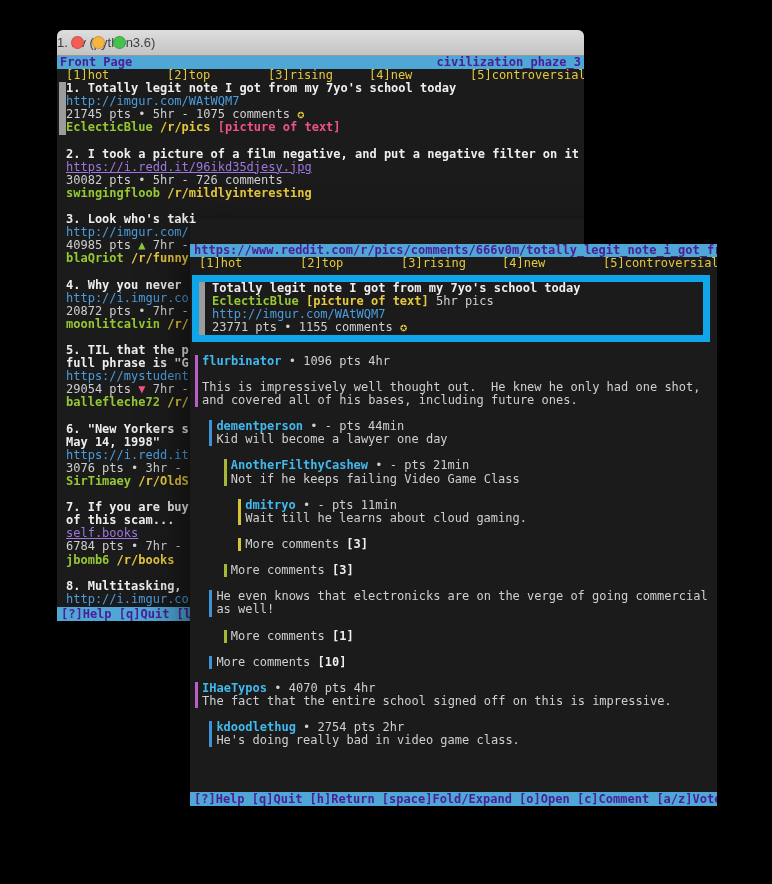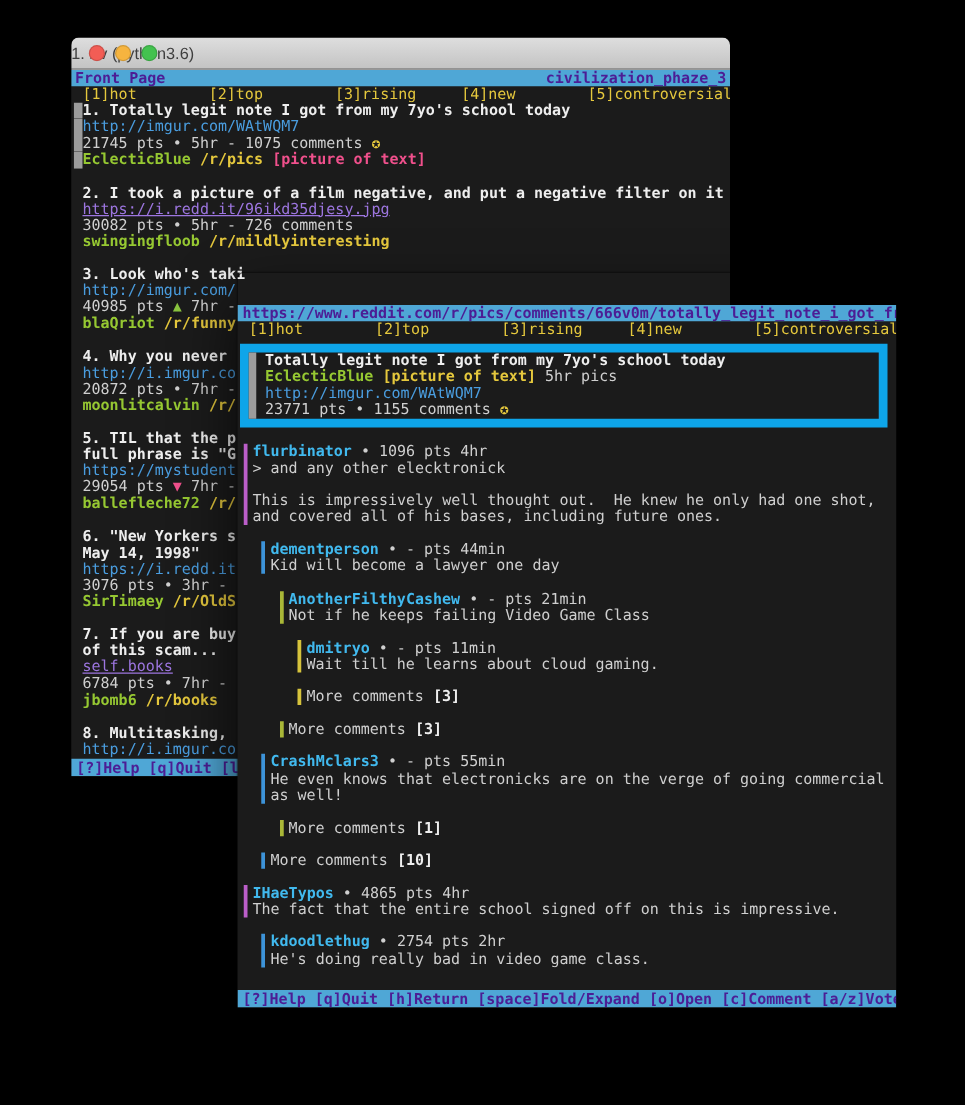--- a/index.html
+++ b/index.html
@@ -137,21 +137,20 @@
       <div class="sub-cursor"></div>
       <div class="row"><span class="t-bold">Totally legit note I got from my 7yo's school today</span></div>
       <div class="row"><span class="t-author">EclecticBlue</span><span> </span><span class="t-tag-y">[picture of text]</span><span> </span><span class="t-dim">5hr pics</span></div>
       <div class="row"><span class="t-link">http://imgur.com/WAtWQM7</span></div>
       <div class="row"><span class="t-dim">23771 pts</span><span class="t-dim"> </span><span class="t-dim">•</span><span class="t-dim"> </span><span class="t-dim">1155 comments</span><span> </span><span class="t-gild">✪</span></div>
     </div>
     <div class="row"></div>
     <div class="comments" id="front-comments">
         <div class="comment" style="margin-left: 5px; border-left-color: rgb(187, 94, 201);">
           <div class="row"><span class="t-cyan">flurbinator</span><span class="t-dim"> • 1096 pts 4hr</span></div>
-          <div class="row t-dim">&gt; and any other elecktronick</div>
           <div class="row t-dim"></div>
           <div class="row t-dim">This is impressively well thought out.  He knew he only had one shot,</div>
           <div class="row t-dim">and covered all of his bases, including future ones.</div>
         </div>
         <div class="row"></div>
         <div class="comment" style="margin-left: 19.4px; border-left-color: rgb(61, 147, 216);">
           <div class="row"><span class="t-cyan">dementperson</span><span class="t-dim"> • - pts 44min</span></div>
           <div class="row t-dim">Kid will become a lawyer one day</div>
         </div>
         <div class="row"></div>
@@ -167,35 +166,34 @@
         <div class="row"></div>
         <div class="comment" style="margin-left: 48.2px; border-left-color: rgb(214, 195, 60);">
           <div class="row"><span class="more-lbl">More comments </span><span class="more-cnt">[3]</span></div>
         </div>
         <div class="row"></div>
         <div class="comment" style="margin-left: 33.8px; border-left-color: rgb(169, 183, 55);">
           <div class="row"><span class="more-lbl">More comments </span><span class="more-cnt">[3]</span></div>
         </div>
         <div class="row"></div>
         <div class="comment" style="margin-left: 19.4px; border-left-color: rgb(61, 147, 216);">
-          <div class="row"><span class="t-cyan">CrashMclars3</span><span class="t-dim"> • - pts 55min</span></div>
           <div class="row t-dim">He even knows that electronicks are on the verge of going commercial</div>
           <div class="row t-dim">as well!</div>
         </div>
         <div class="row"></div>
         <div class="comment" style="margin-left: 33.8px; border-left-color: rgb(169, 183, 55);">
           <div class="row"><span class="more-lbl">More comments </span><span class="more-cnt">[1]</span></div>
         </div>
         <div class="row"></div>
         <div class="comment" style="margin-left: 19.4px; border-left-color: rgb(61, 147, 216);">
           <div class="row"><span class="more-lbl">More comments </span><span class="more-cnt">[10]</span></div>
         </div>
         <div class="row"></div>
         <div class="comment" style="margin-left: 5px; border-left-color: rgb(187, 94, 201);">
-          <div class="row"><span class="t-cyan">IHaeTypos</span><span class="t-dim"> • 4865 pts 4hr</span></div>
+          <div class="row"><span class="t-cyan">IHaeTypos</span><span class="t-dim"> • 4070 pts 4hr</span></div>
           <div class="row t-dim">The fact that the entire school signed off on this is impressive.</div>
         </div>
         <div class="row"></div>
         <div class="comment" style="margin-left: 19.4px; border-left-color: rgb(61, 147, 216);">
           <div class="row"><span class="t-cyan">kdoodlethug</span><span class="t-dim"> • 2754 pts 2hr</span></div>
           <div class="row t-dim">He's doing really bad in video game class.</div>
         </div>
       </div>
     <div class="term-footer bar-blue">[?]Help [q]Quit [h]Return [space]Fold/Expand [o]Open [c]Comment [a/z]Vote</div>
   </div>

